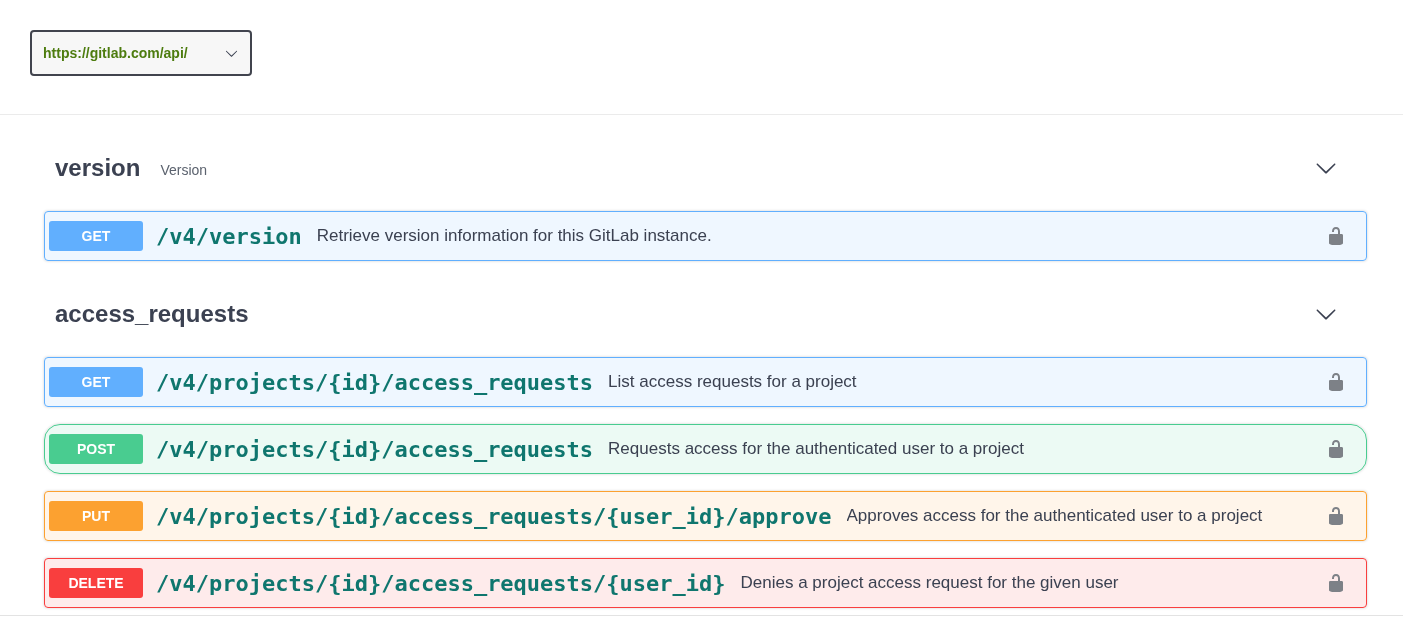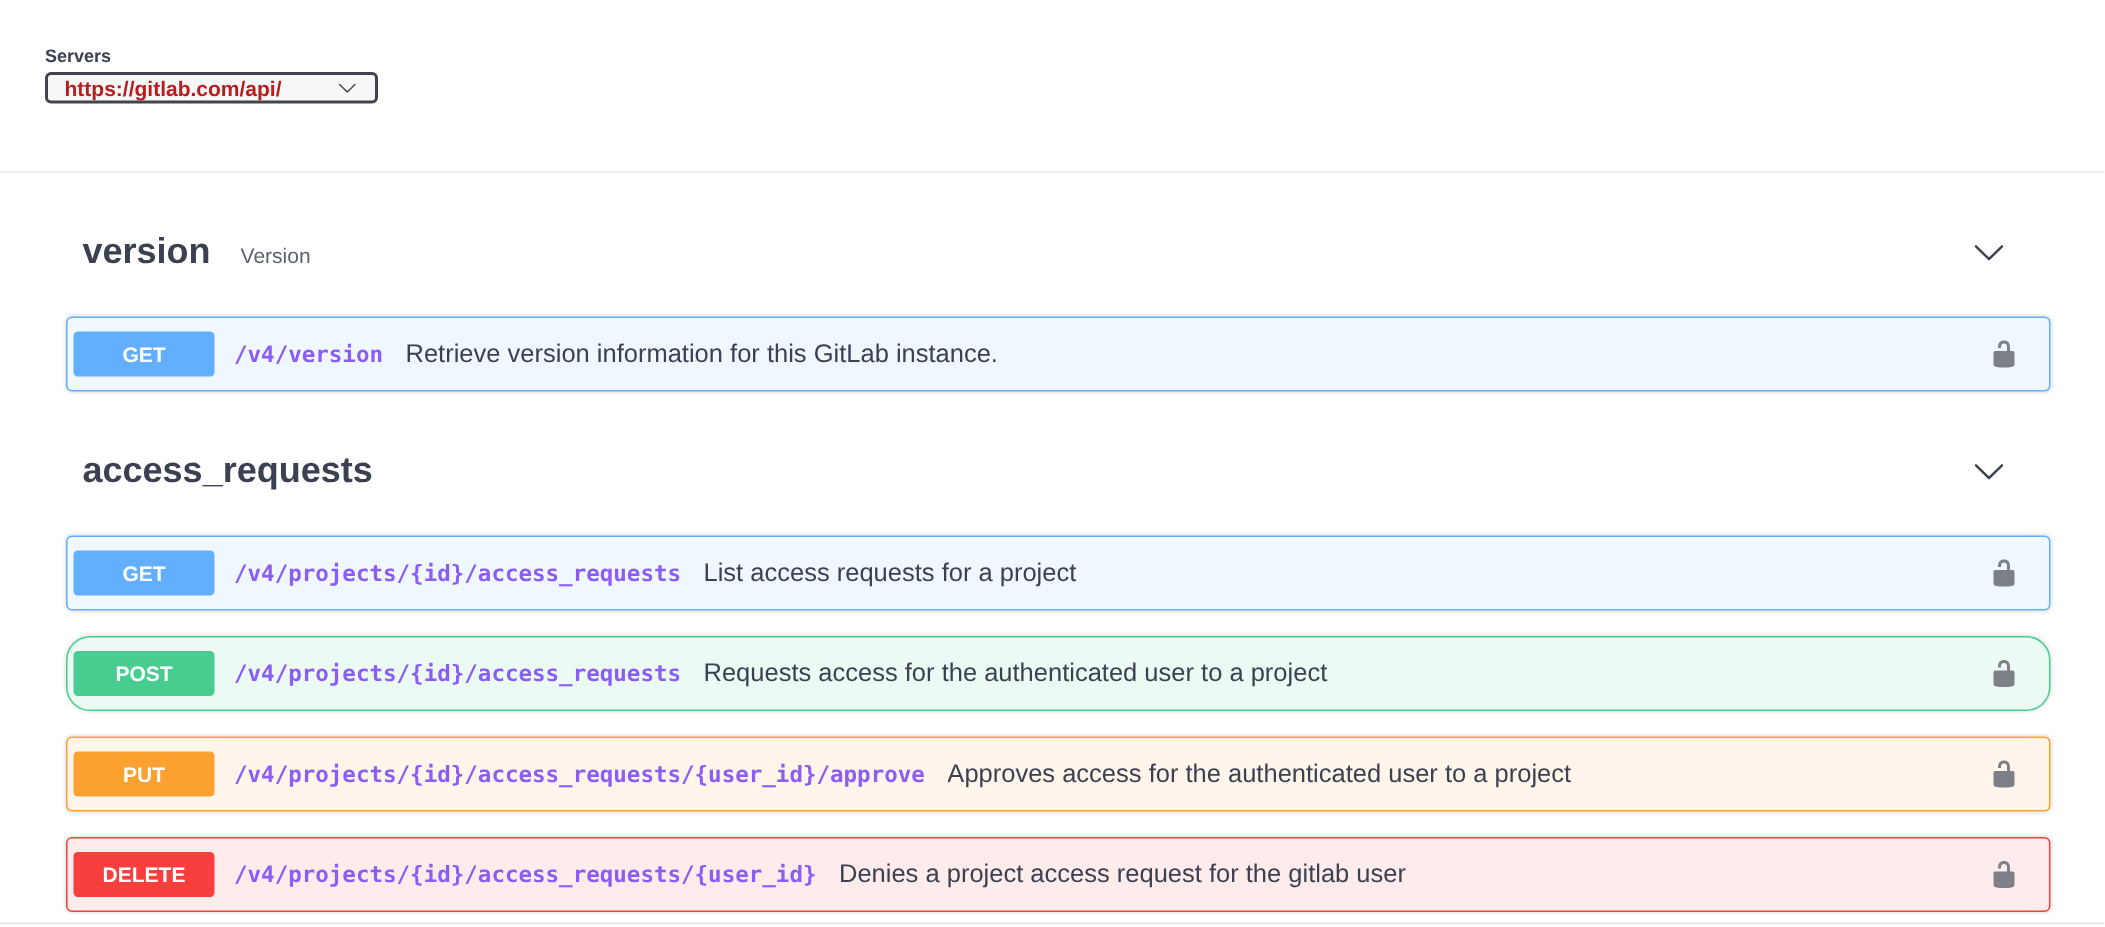--- a/index.html
+++ b/index.html
@@ -38,23 +38,23 @@
     width: 222px;
     display: flex;
     align-items: center;
     justify-content: space-between;
     border: 2px solid #41444e;
     border-radius: 4px;
     background: #f7f7f7;
     padding: 5px 12px 5px 11px;
     font-weight: 700;
     font-size: 14px;
-    color: #b91c1c;
-    cursor: pointer;
-    height: 21px;
+    color: #4d7c0f;
+    cursor: pointer;
+    height: 46px;
   }
   .select-arrow { width: 13px; height: 13px; fill: #3b4151; flex: 0 0 auto; margin-left: 8px; }
   .authorize-btn {
     position: absolute;
     top: 45px;
     right: 33px;
     display: flex;
     align-items: center;
     gap: 13px;
     background: transparent;
@@ -126,22 +126,22 @@
     border-radius: 3px;
     color: #fff;
     font-size: 14px;
     font-weight: 700;
     font-family: "Liberation Sans", sans-serif;
     flex: 0 0 auto;
   }
   .op-path {
     font-family: "DejaVu Sans Mono", "Liberation Mono", monospace;
     font-weight: 700;
-    font-size: 15px;
-    color: #8b5cf6;
+    font-size: 22px;
+    color: #0f766e;
     margin-left: 13px;
     flex: 0 0 auto;
   }
   .op-summary {
     font-size: 17px;
     color: #3b4151;
     margin-left: 15px;
     flex: 1 1 auto;
     white-space: nowrap;
     overflow: hidden;
@@ -163,21 +163,20 @@
     left: 0; right: 0;
     top: 615px;
     border-top: 1px solid #e3e3e3;
   }
 </style>
 </head>
 <body>
 
 <div class="topbar">
   <div>
-    <label class="servers-label">Servers</label>
     <div class="server-select">
       <span>https://gitlab.com/api/</span>
       <svg class="select-arrow" viewBox="0 0 20 20" aria-hidden="true">
         <path d="M17.418 6.109c.272-.268.709-.268.979 0s.271.701 0 .969l-7.908 7.83c-.27.268-.707.268-.979 0l-7.908-7.83c-.27-.268-.27-.701 0-.969.271-.268.709-.268.979 0L10 13.25l7.418-7.141z"></path>
       </svg>
     </div>
   </div>
 </div>
 
 <div class="wrap" id="sections">
@@ -240,21 +239,21 @@
     <button class="lock-btn">
       <svg class="lock-icon" viewBox="0 0 20 20" aria-hidden="true">
         <path d="M15.8 8H14V5.6C14 2.703 12.665 1 10 1 7.334 1 6 2.703 6 5.6V6h2v-.801C8 3.754 8.797 3 10 3c1.203 0 2 .754 2 2.199V8H4c-.553 0-1 .646-1 1.199V17c0 .549.428 1.139.951 1.307l1.197.387C5.672 18.861 6.55 19 7.1 19h5.8c.549 0 1.428-.139 1.951-.307l1.196-.387c.524-.167.953-.757.953-1.306V9.199C17 8.646 16.352 8 15.8 8z"></path>
       </svg>
     </button>
   </div>
 
   <div class="opblock m-delete">
     <span class="method-badge">DELETE</span>
     <span class="op-path">/v4/projects/{id}/access_requests/{user_id}</span>
-    <span class="op-summary">Denies a project access request for the gitlab user</span>
+    <span class="op-summary">Denies a project access request for the given user</span>
     <button class="lock-btn">
       <svg class="lock-icon" viewBox="0 0 20 20" aria-hidden="true">
         <path d="M15.8 8H14V5.6C14 2.703 12.665 1 10 1 7.334 1 6 2.703 6 5.6V6h2v-.801C8 3.754 8.797 3 10 3c1.203 0 2 .754 2 2.199V8H4c-.553 0-1 .646-1 1.199V17c0 .549.428 1.139.951 1.307l1.197.387C5.672 18.861 6.55 19 7.1 19h5.8c.549 0 1.428-.139 1.951-.307l1.196-.387c.524-.167.953-.757.953-1.306V9.199C17 8.646 16.352 8 15.8 8z"></path>
       </svg>
     </button>
   </div>
 </div>
   </section>
 </div>
 

